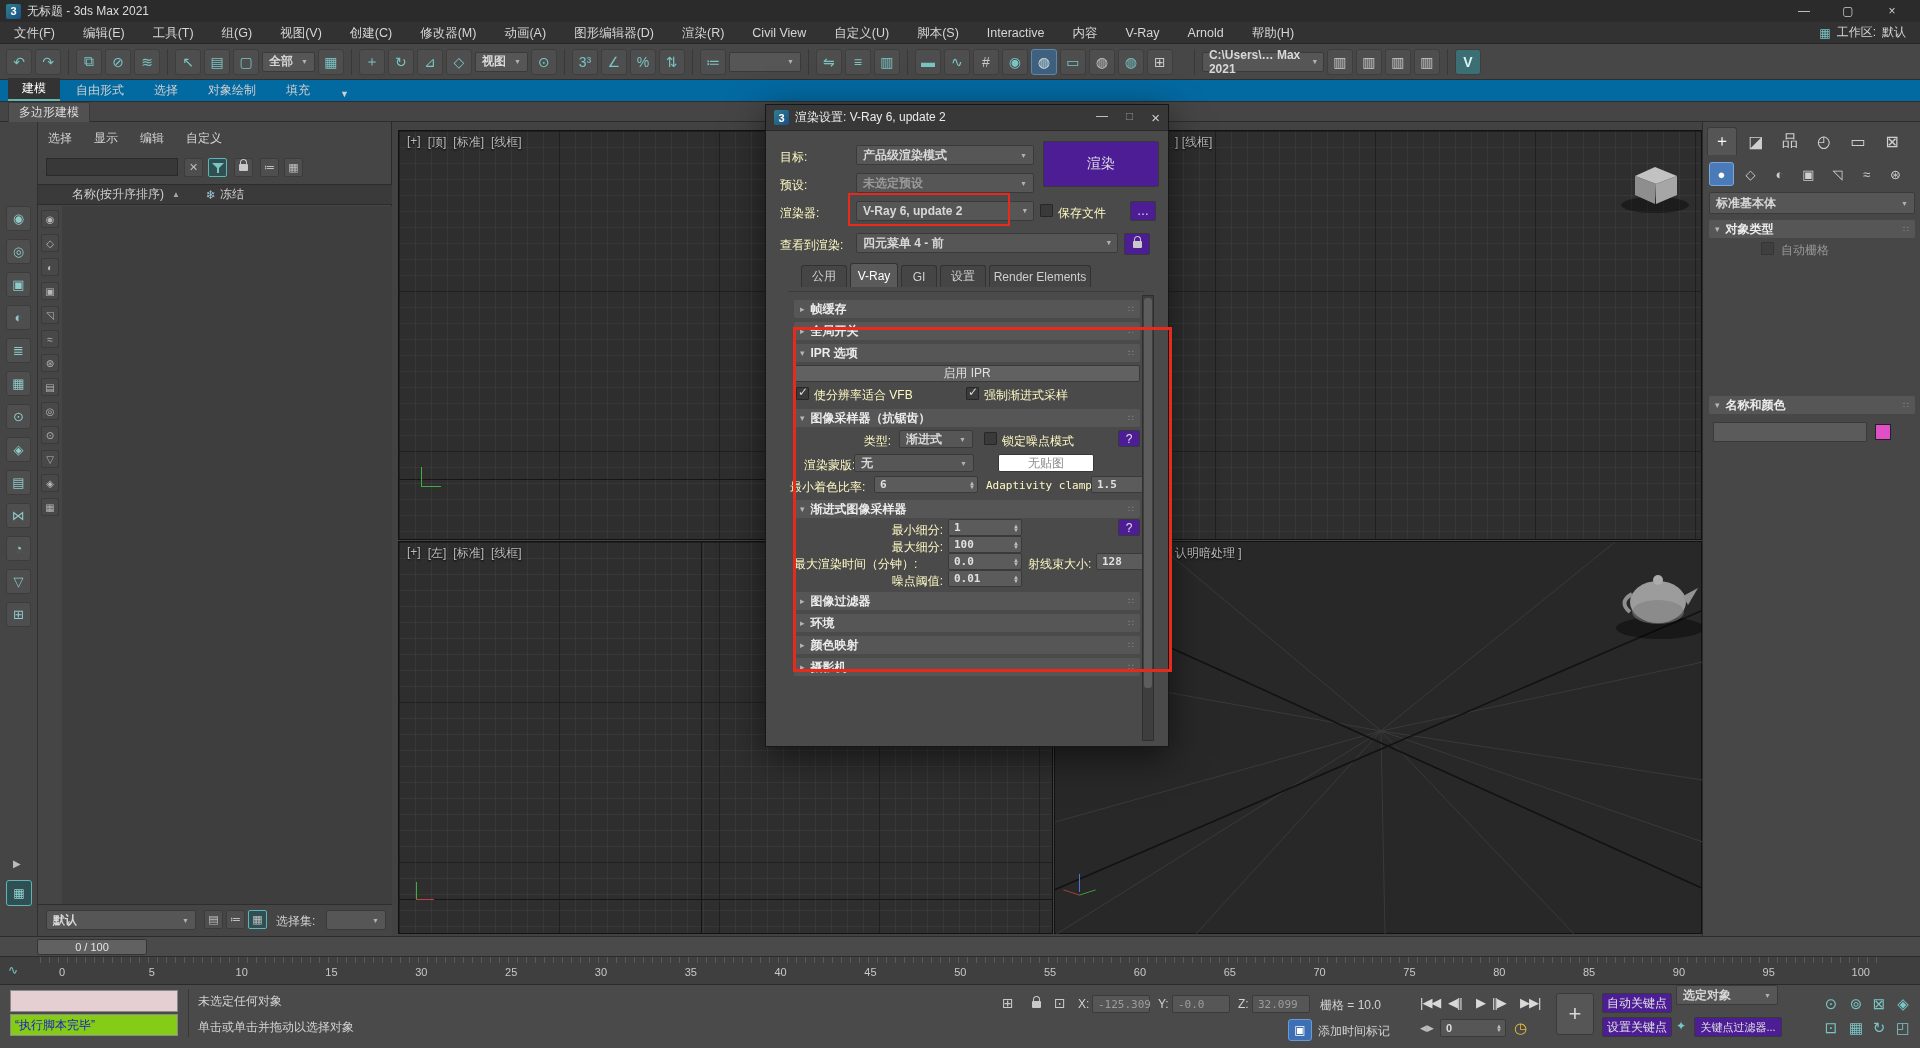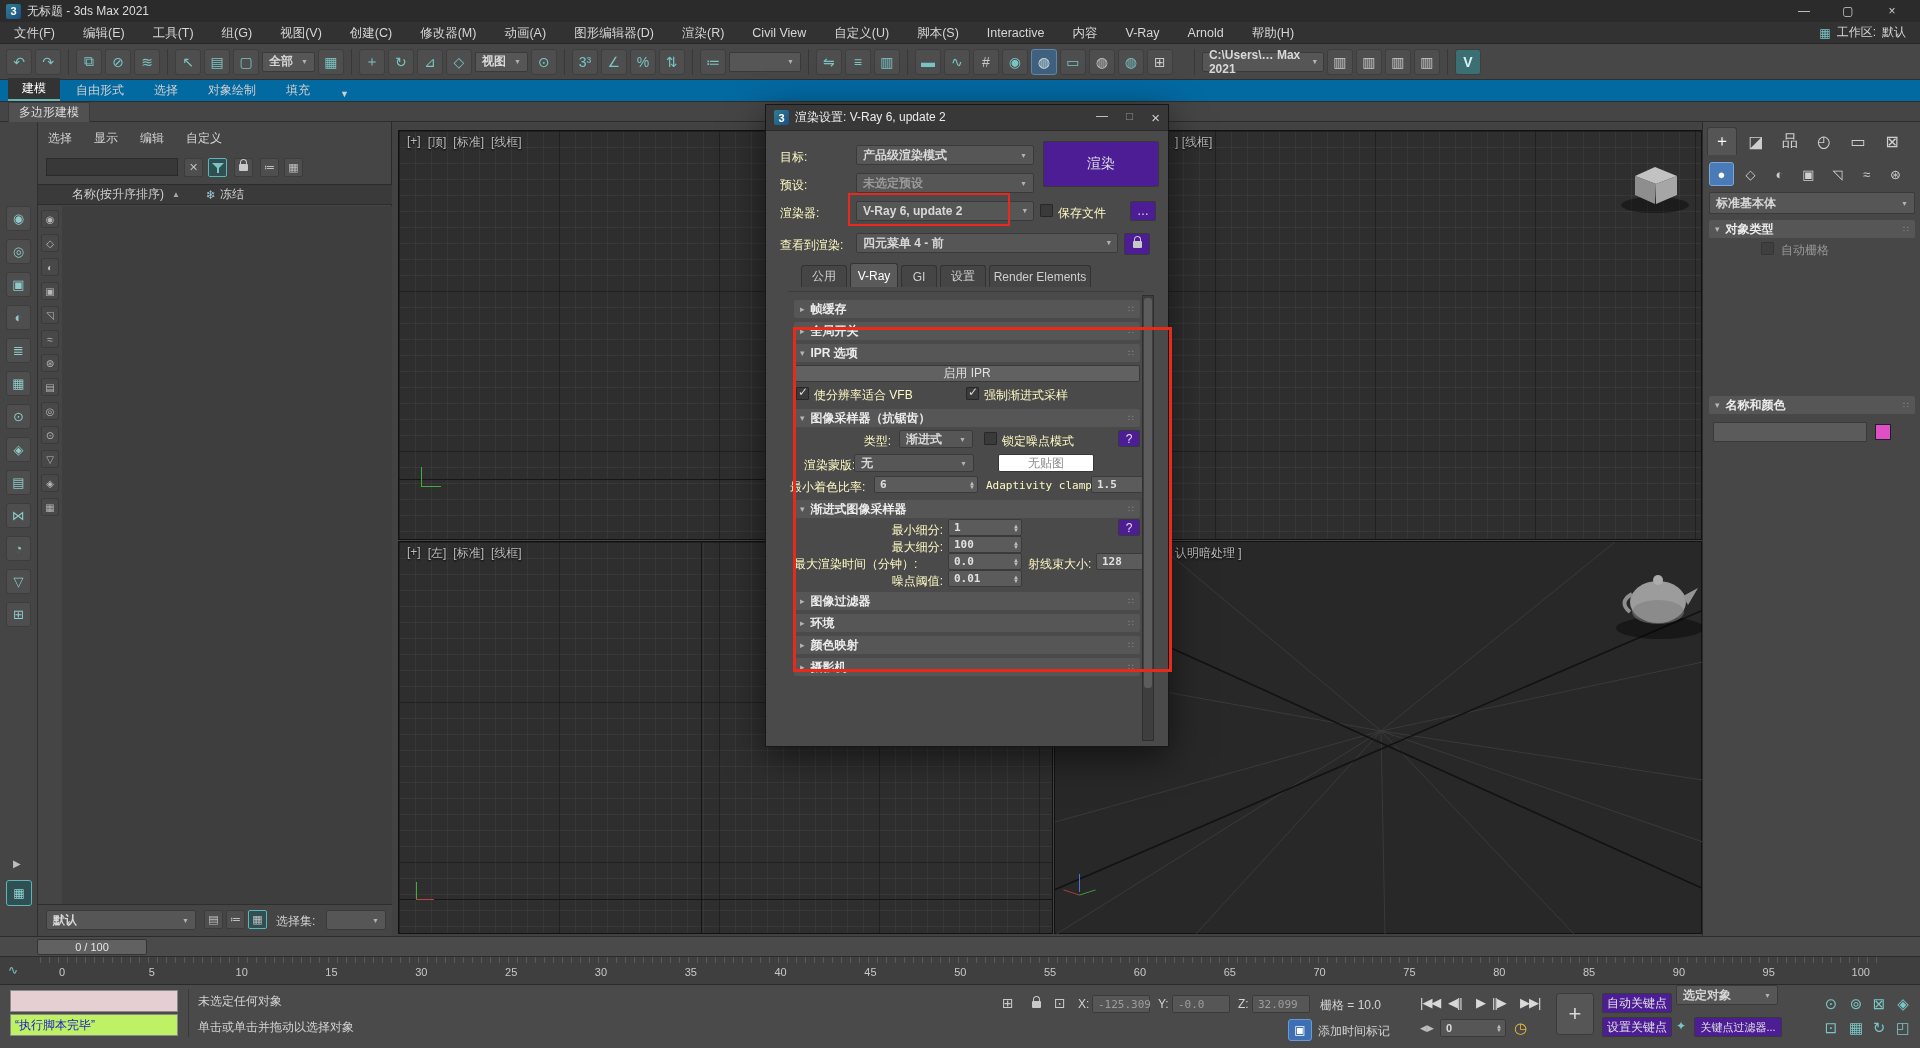--- a/index.html
+++ b/index.html
@@ -551,21 +551,21 @@
       <span>80</span>
       <span>85</span>
       <span>90</span>
       <span>95</span>
       <span>100</span>
     </div>
 </div>
 
 <div class="status">
   <input style="position: absolute; left: 10px; top: 5px; width: 168px; height: 22px; background: rgb(230, 207, 211); border: 1px solid rgb(138, 138, 138);">
-  <div style="position:absolute;left:10px;top:29px;width:168px;height:22px;background:#bef264;border:1px solid #8a8a8a;color:#1a1acd;font-size:12px;display:flex;align-items:center;padding:0 4px">“执行脚本完毕”</div>
+  <div style="position:absolute;left:10px;top:29px;width:168px;height:22px;background:#84cc16;border:1px solid #8a8a8a;color:#1a1acd;font-size:12px;display:flex;align-items:center;padding:0 4px">“执行脚本完毕”</div>
   <div style="position:absolute;left:188px;top:4px;width:1px;height:48px;background:#383838"></div>
   <span style="position:absolute;left:198px;top:8px;color:#d2d2d2">未选定任何对象</span>
   <span style="position:absolute;left:198px;top:34px;color:#d2d2d2">单击或单击并拖动以选择对象</span>
 
   <span style="position:absolute;left:1002px;top:10px;color:#c9c9c9;font-size:14px">⊞</span>
   <span style="position:absolute;left:1032px;top:12px"><i class="lockicon"></i></span>
   <span style="position:absolute;left:1054px;top:10px;color:#c9c9c9;font-size:14px">⊡</span>
   <span style="position:absolute;left:1078px;top:12px;color:#d2d2d2">X:</span>
   <span class="pfld mono" style="left:1092px;top:10px;width:58px">-125.309</span>
   <span style="position:absolute;left:1158px;top:12px;color:#d2d2d2">Y:</span>

